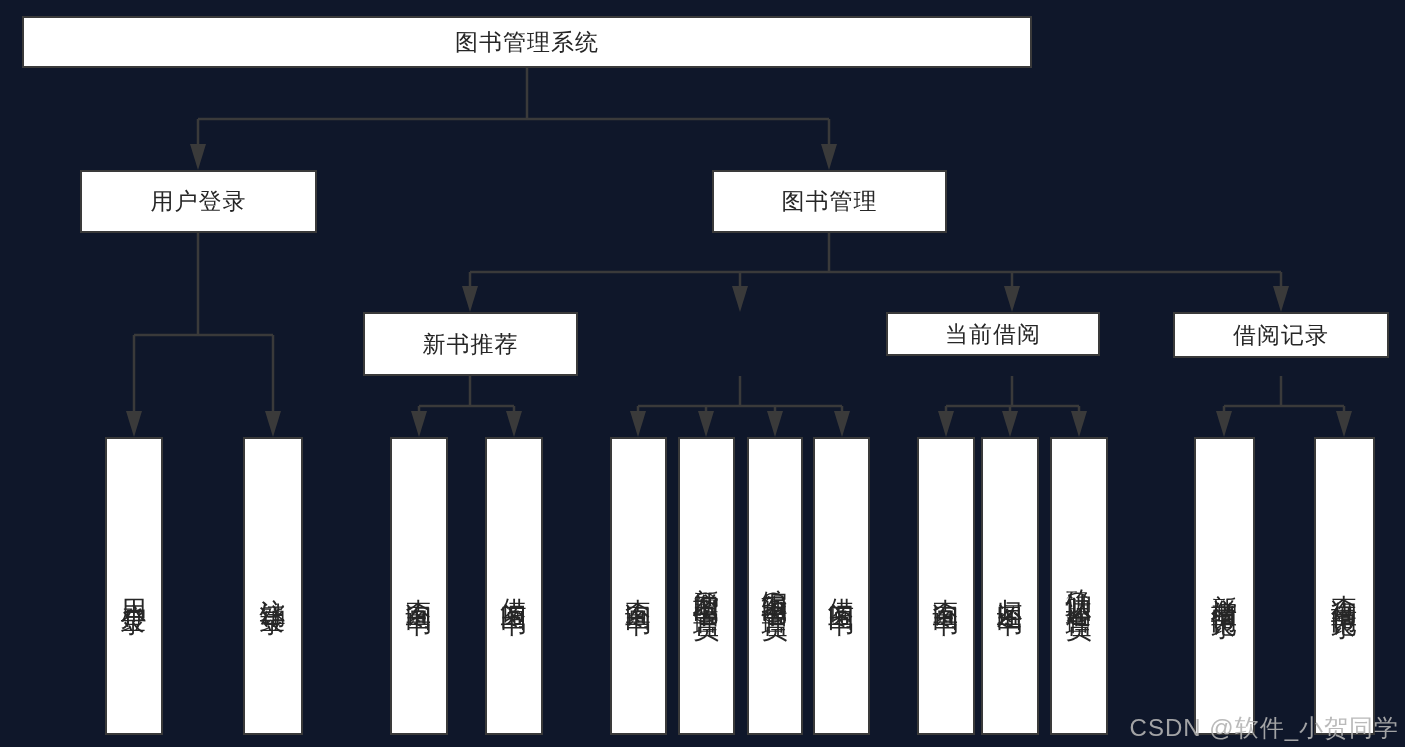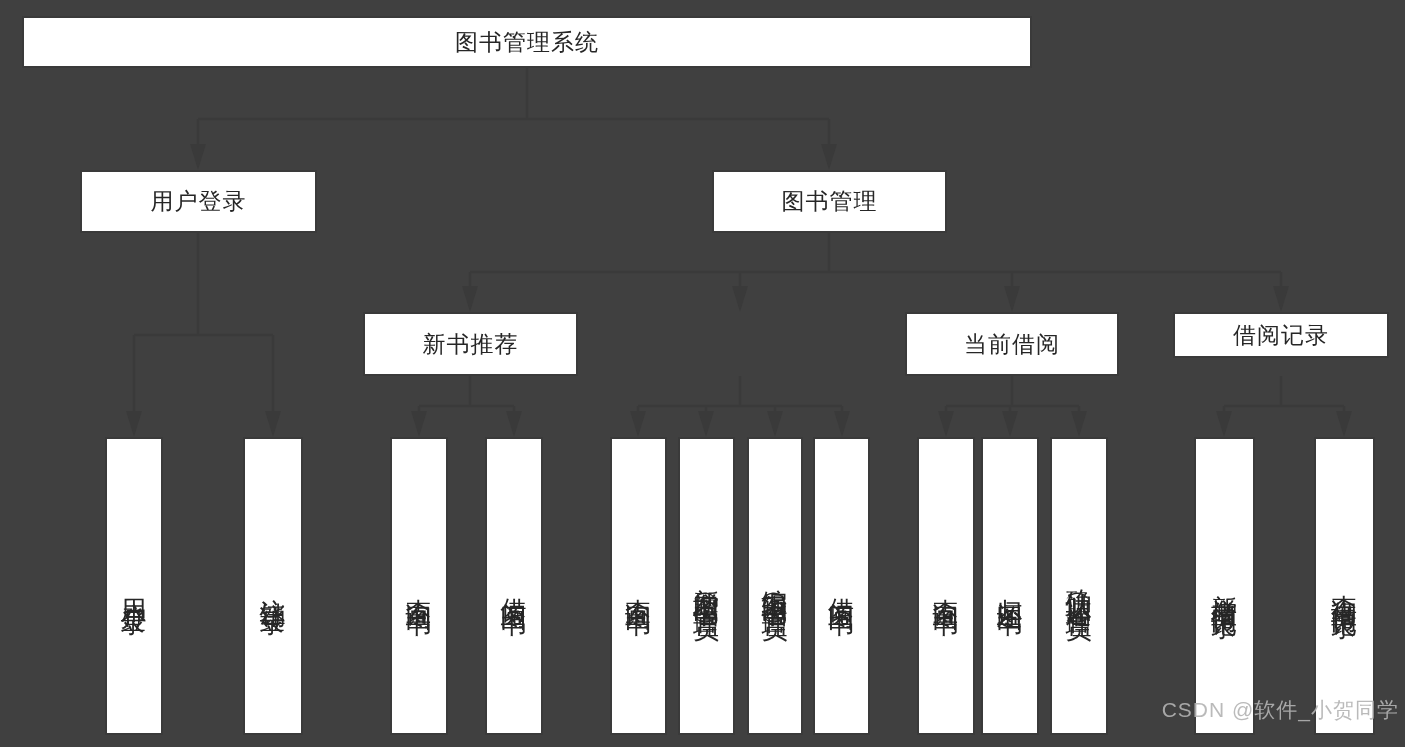--- a/index.html
+++ b/index.html
@@ -5,21 +5,21 @@
   html, body {
     margin: 0;
     padding: 0;
     background: #ffffff;
     font-family: "Liberation Sans", sans-serif;
   }
   .canvas {
     position: relative;
     width: 1405px;
     height: 747px;
-    background: #404040;
+    background: #0f172a;
     overflow: hidden;
   }
   .wires {
     position: absolute;
     left: 0;
     top: 0;
     width: 1405px;
     height: 747px;
   }
   .box {
@@ -41,22 +41,22 @@
     writing-mode: vertical-rl;
     text-orientation: mixed;
     font-size: 26px;
     line-height: 1;
     letter-spacing: 4px;
     white-space: nowrap;
   }
   .watermark {
     position: absolute;
     right: 6px;
-    top: 696px;
-    font-size: 21px;
+    top: 712px;
+    font-size: 24px;
     color: rgba(178, 178, 178, 0.9);
     letter-spacing: 1px;
     white-space: nowrap;
   }
 </style>
 </head>
 <body>
 
 <div class="canvas">
 
@@ -114,21 +114,21 @@
   <div class="box h" style="left:80px;top:170px;width:237px;height:63px">
     <span>用户登录</span>
   </div>
   <div class="box h" style="left:712px;top:170px;width:235px;height:63px">
     <span>图书管理</span>
   </div>
 
   <div class="box h" style="left:363px;top:312px;width:215px;height:64px">
     <span>新书推荐</span>
   </div>
-  <div class="box h" style="left:905px;top:312px;width:214px;height:64px">
+  <div class="box h" style="left:886px;top:312px;width:214px;height:44px">
     <span>当前借阅</span>
   </div>
   <div class="box h" style="left:1173px;top:312px;width:216px;height:46px">
     <span>借阅记录</span>
   </div>
 
   <div class="box v" style="left:105px;top:437px;width:58px;height:298px">
     <span>用户登录</span>
   </div>
   <div class="box v" style="left:243px;top:437px;width:60px;height:298px">

